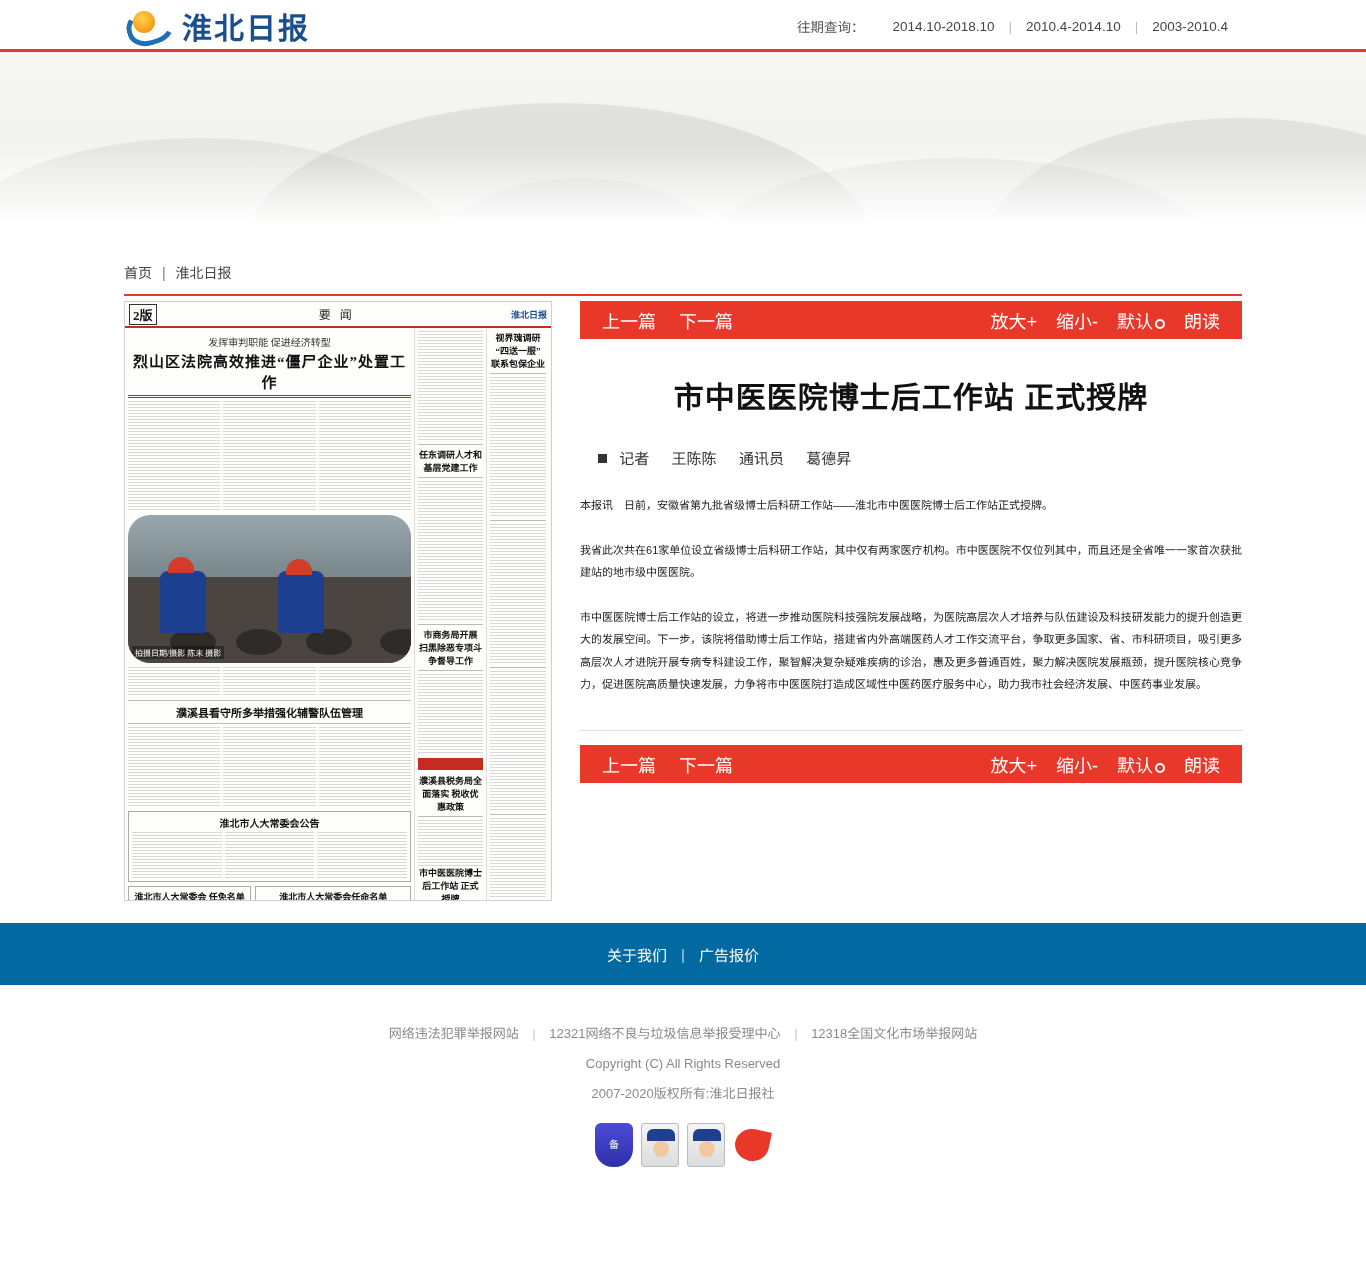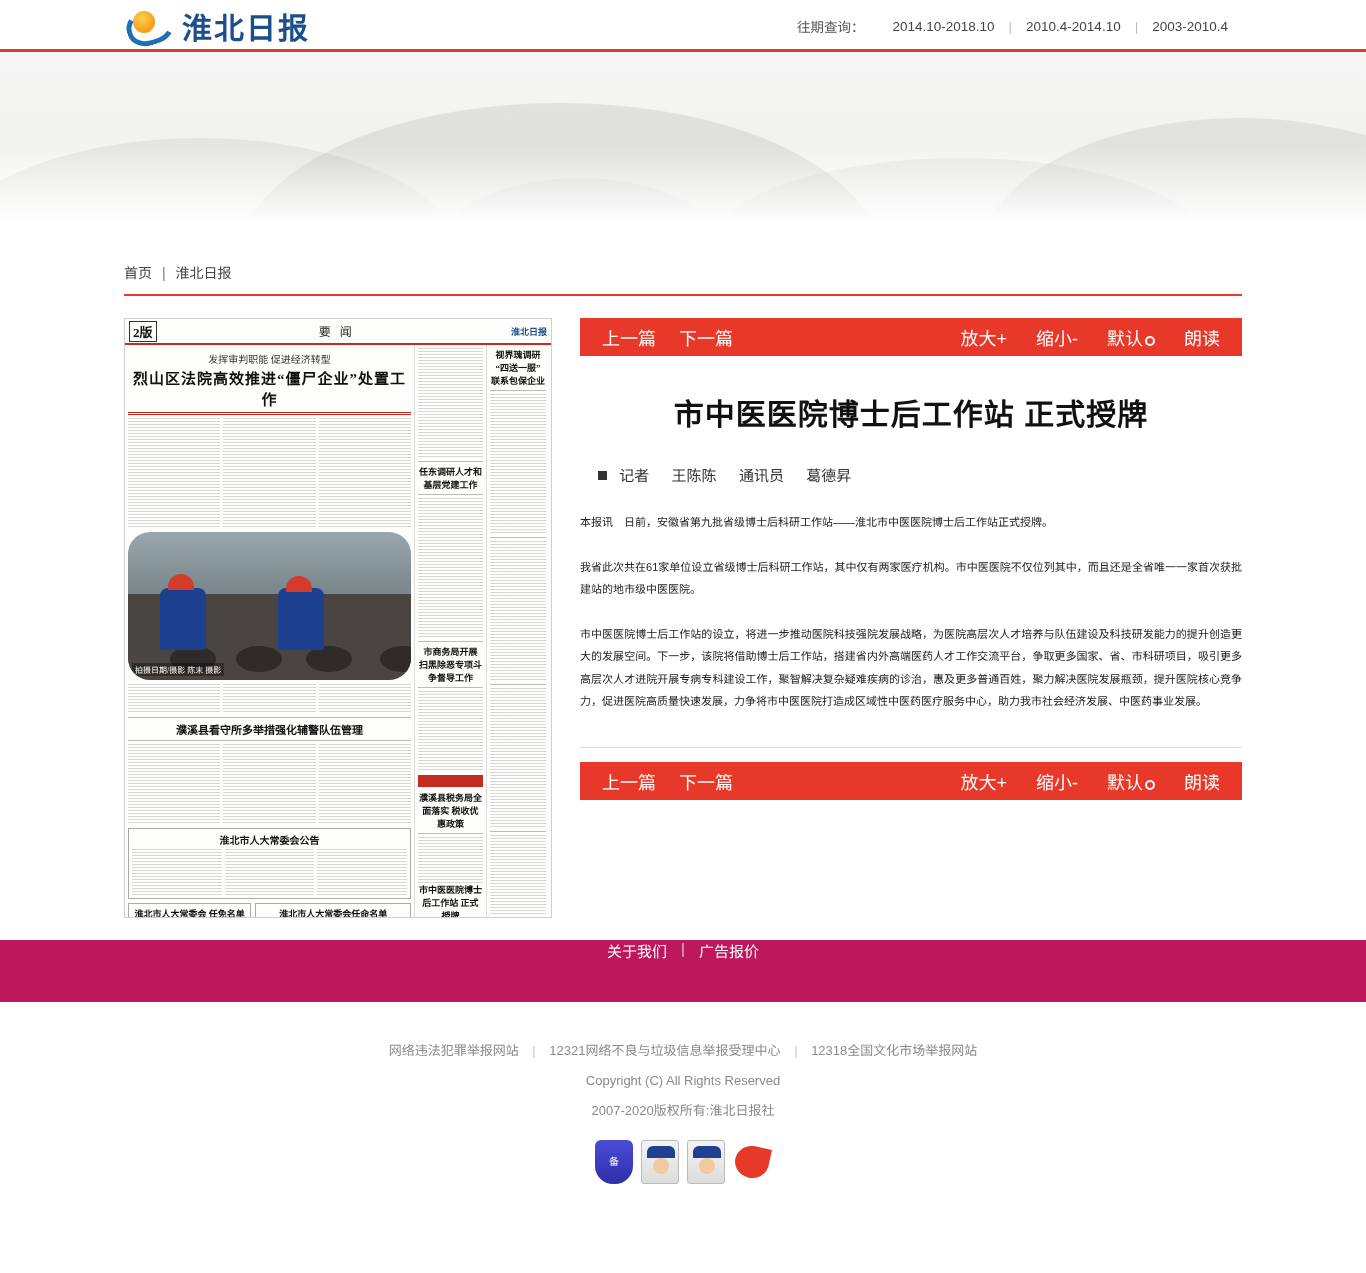--- a/index.html
+++ b/index.html
@@ -100,21 +100,21 @@
     padding: 24px 0 12px 0;
     font-size: 14px;
     color: #444;
     border-bottom: 2px solid #e8382a;
   }
   .breadcrumb a { color: #444; text-decoration: none; }
   .breadcrumb .div { color: #777; margin: 0 6px; }
 
   .cols {
     display: flex;
-    padding-top: 22px;
+    padding-top: 5px;
     padding-bottom: 22px;
   }
 
   
   .left { width: 438px; }
   .paper {
     width: 428px; height: 600px;
     border: 1px solid #cfcfcf;
     background: #fdfdfb;
     position: relative;
@@ -190,21 +190,21 @@
   .toolbar {
     background: #e8382a;
     height: 38px;
     display: flex; align-items: center;
     padding: 0 22px;
     color: #fff;
     font-size: 18px;
   }
   .toolbar .grp-left a { color:#fff; text-decoration:none; margin-right: 18px; }
   .toolbar .spacer { flex: 1; }
-  .toolbar .grp-right a { color:#fff; text-decoration:none; margin-left: 24px; }
+  .toolbar .grp-right a { color:#fff; text-decoration:none; margin-left: 14px; }
   .dot-ico {
     display:inline-block; width:10px; height:10px; border-radius:50%;
     border:2px solid #fff; margin-left:2px; vertical-align:-1px;
   }
   .art-title {
     font-size: 30px;
     font-weight: bold;
     color: #111;
     text-align: center;
     margin: 34px 0 30px;
@@ -222,23 +222,23 @@
     font-size: 11px;
     line-height: 2.05;
     color: #222;
     margin: 0 0 22px 0;
     text-align: justify;
   }
   .art-divider { height:1px; background:#ddd; margin: 34px 0 14px; }
 
   
   .orange {
-    background: #be185d;
+    background: #0369a1;
     height: 62px;
-    display: flex; align-items: flex-start; justify-content: center;
+    display: flex; align-items: center; justify-content: center;
     color: #fff; font-size: 15px;
   }
   .orange a { color:#fff; text-decoration:none; padding: 0 14px; }
   .orange .bar { color: rgba(255,255,255,.7); }
 
   .botinfo {
     padding: 34px 0 26px;
     text-align: center;
     color: #8a8a8a;
     font-size: 13px;

